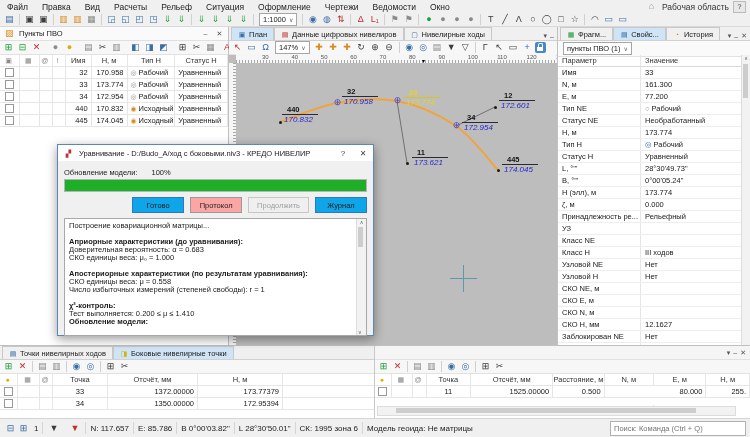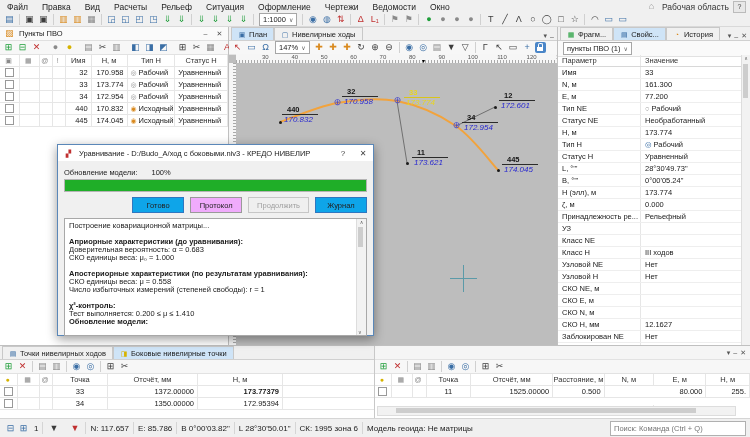--- a/index.html
+++ b/index.html
@@ -112,21 +112,21 @@
           border:1px solid #5a87b8;box-shadow:0 3px 10px rgba(0,0,0,.4);z-index:40}
   #dlg-title{height:16px;background:#fff;display:flex;align-items:center;gap:4px;padding:0 2px 0 4px;font-size:7.5px}
   #dlg-title .ttext{flex:1;overflow:hidden;white-space:nowrap}
   .dlg-btn{width:16px;height:13px;display:flex;align-items:center;justify-content:center;color:#444;font-size:8px}
   #dlg-body{position:absolute;left:0;top:16px;right:0;bottom:0;padding:6px}
   #dlg-progress-row{display:flex;gap:14px;font-size:7.5px;height:11px;align-items:center}
   #dlg-bar{height:11px;border:1px solid #b4b4b4;background:#e6e6e6;margin-top:1px;position:relative}
   #dlg-bar-fill{position:absolute;inset:0;background:#1fae28}
   #dlg-buttons{display:flex;justify-content:flex-end;gap:6px;margin-top:5px}
   .dbtn{min-width:34px;height:14px;display:flex;align-items:center;justify-content:center;
-        font-size:7.5px;padding:0 8px;background:#f0abfc;border:1px solid #9a9a9a;color:#222;cursor:default}
+        font-size:7.5px;padding:0 8px;background:#fca5a5;border:1px solid #9a9a9a;color:#222;cursor:default}
   .dbtn.primary{border-color:#2f77c0;background:#0ea5e9}
   .dbtn.disabled{color:#a0a0a0;border-color:#c6c6c6;background:#efefef}
   #dlg-log{position:relative;margin-top:5px;height:118px;background:#fff;border:1px solid #a8a8a8;
            padding:3px 12px 3px 4px;box-sizing:border-box;overflow:hidden}
   .logline{height:8px;line-height:8px;font-size:7.5px;white-space:nowrap;overflow:hidden}
   .logline.b{font-weight:700}
   #dlg-log .vscroll{top:0;bottom:0;width:9px}
 </style>
 </head>
 <body>
@@ -319,20 +319,24 @@
             <div class="gc l" style="width: 53px;">Уравненный</div>
           </div>
         </div>
     </div>
 
     <div id="plan-panel">
       <div class="tabsbar" id="plan-tabs">
           <span class="tab active">
             <span class="tico c-blue">▣</span>
             <span>План</span>
+          </span>
+          <span class="tab">
+            <span class="tico c-red">▤</span>
+            <span>Данные цифровых нивелиров</span>
           </span>
           <span class="tab">
             <span class="tico c-blue">▢</span>
             <span>Нивелирные ходы</span>
           </span>
           <span class="tabctl">
             <span>▾</span>
             <span>–</span>
           </span>
         </div>
@@ -599,21 +603,21 @@
             <div class="gc c" style="width: 85px;">H, м</div>
           </div>
           <div class="grow">
             <div class="gc c" style="width: 18px;">
               <span class="cb"></span>
             </div>
             <div class="gc" style="width: 22px;"></div>
             <div class="gc" style="width: 13px;"></div>
             <div class="gc c" style="width: 55px;">33</div>
             <div class="gc r" style="width: 90px;">1372.00000</div>
-            <div class="gc r" style="width: 85px; font-weight: bold;">173.77379</div>
+            <div class="gc r" style="width: 85px;">173.77379</div>
           </div>
           <div class="grow">
             <div class="gc c" style="width: 18px;">
               <span class="cb"></span>
             </div>
             <div class="gc" style="width: 22px;"></div>
             <div class="gc" style="width: 13px;"></div>
             <div class="gc c" style="width: 55px;">34</div>
             <div class="gc r" style="width: 90px;">1350.00000</div>
             <div class="gc r" style="width: 85px;">172.95394</div>

